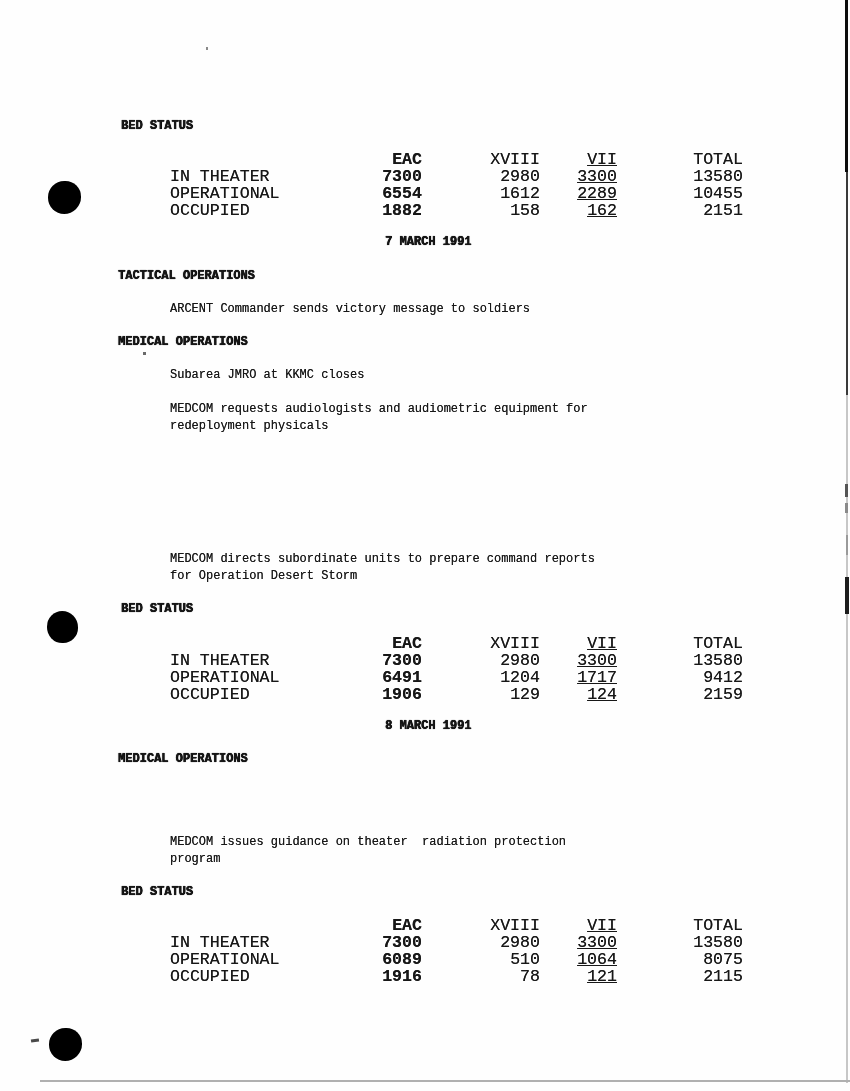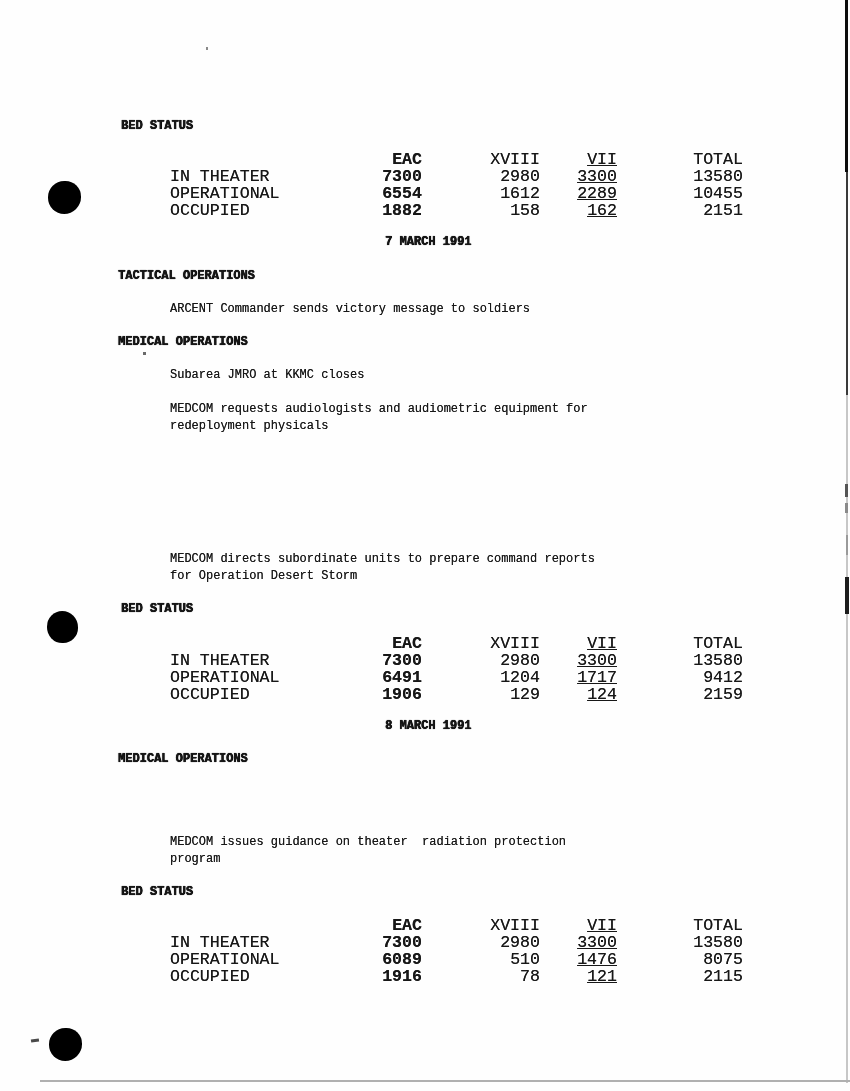--- a/index.html
+++ b/index.html
@@ -147,21 +147,21 @@
       <span class="tc lbl">IN THEATER</span>
       <span class="tc c1">7300</span>
       <span class="tc c2">2980</span>
       <span class="tc c3">3300</span>
       <span class="tc c4">13580</span>
     </div>
     <div class="trow">
       <span class="tc lbl">OPERATIONAL</span>
       <span class="tc c1">6089</span>
       <span class="tc c2">510</span>
-      <span class="tc c3">1476</span>
+      <span class="tc c3">1064</span>
       <span class="tc c4">8075</span>
     </div>
     <div class="trow">
       <span class="tc lbl">OCCUPIED</span>
       <span class="tc c1">1916</span>
       <span class="tc c2">78</span>
       <span class="tc c3">121</span>
       <span class="tc c4">2115</span>
     </div>
   </div>

